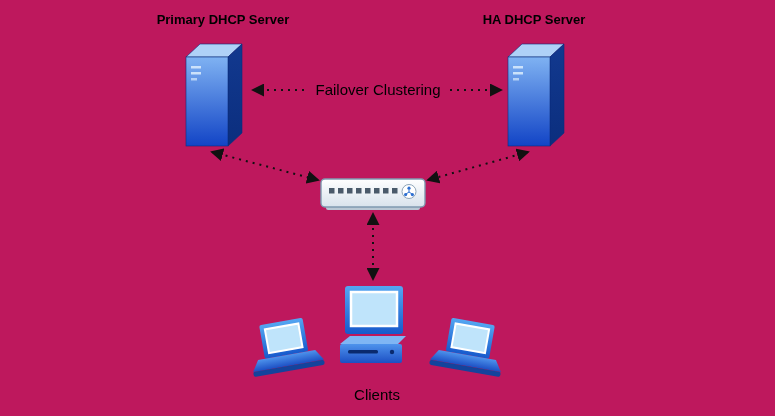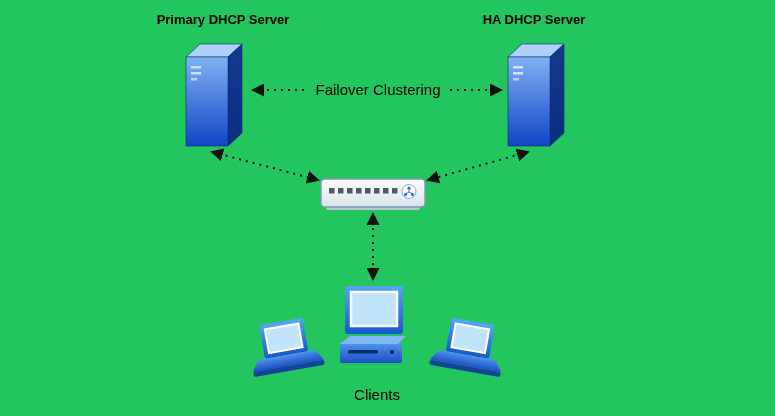--- a/index.html
+++ b/index.html
@@ -1,20 +1,20 @@
 <!DOCTYPE html>
 <html><head>
 <meta charset="utf-8">
 <style>
   html, body { margin: 0; padding: 0; background: #ffffff; }
   .canvas {
     position: relative;
     width: 775px;
     height: 416px;
-    background: #22c55e;
+    background: #be185d;
     font-family: "Liberation Sans", sans-serif;
     overflow: hidden;
   }
   svg { display: block; }
   text { font-family: "Liberation Sans", sans-serif; fill: #000000; }
   .node-label { font-size: 13px; font-weight: bold; }
   .edge-label { font-size: 15px; }
   .clients-label { font-size: 15px; }
 </style>
 </head>

